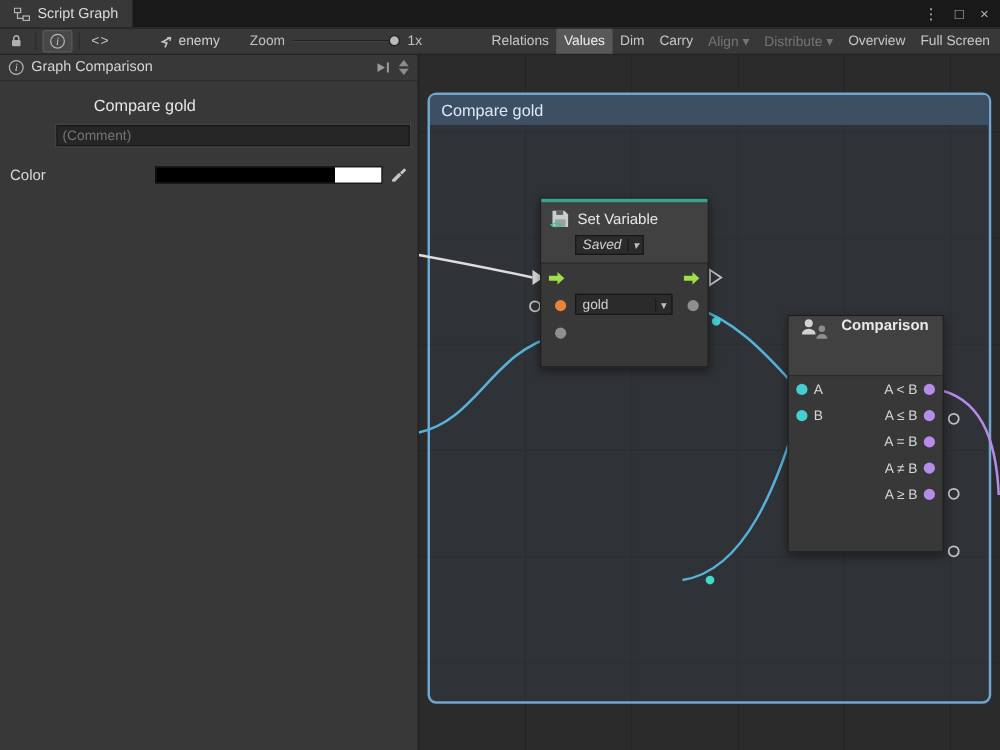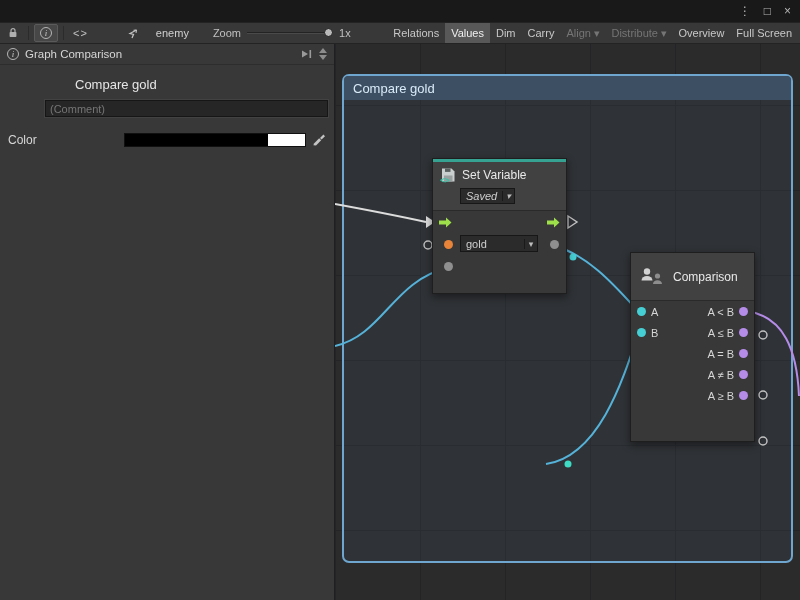--- a/index.html
+++ b/index.html
@@ -12,21 +12,21 @@
   .tab { display:flex; align-items:center; gap:6px; padding:0 11px; background:#383838; color:#dcdcdc; font-size:11.5px; }
   .win-controls { margin-left:auto; display:flex; align-items:center; gap:13px; padding-right:9px; color:#b5b5b5; font-size:12px; }
   .win-controls span { cursor:default; }
 
   
   .toolbar { position:absolute; top:22px; left:0; right:0; height:22px; background:#383838; border-top:1px solid #232323; border-bottom:1px solid #232323; display:flex; align-items:center; font-size:11px; color:#c6c6c6; }
   .tb-btn { display:inline-flex; align-items:center; justify-content:center; height:18px; padding:0 4px; margin:0 1px; }
   .tb-btn.boxed { border:1px solid #5a5a5a; background:#474747; border-radius:2px; width:24px; }
   .tb-sep { width:1px; height:14px; background:#2b2b2b; margin:0 4px; }
   .circle-i { display:inline-flex; align-items:center; justify-content:center; width:12px; height:12px; border:1px solid #b5b5b5; border-radius:50%; font-size:9px; color:#c8c8c8; font-family:"Liberation Serif", serif; font-style:italic; }
-  .breadcrumb { display:inline-flex; align-items:center; gap:18px; padding:0 8px; margin-left:26px; color:#d0d0d0; }
+  .breadcrumb { display:inline-flex; align-items:center; gap:5px; padding:0 8px; margin-left:26px; color:#d0d0d0; }
   .zoom-label { margin-left:16px; color:#c0c0c0; }
   .zoom-slider { position:relative; width:86px; height:14px; margin:0 6px; }
   .zoom-track { position:absolute; left:0; right:0; top:6px; height:2px; background:#232323; border-bottom:1px solid #4a4a4a; }
   .zoom-handle { position:absolute; right:0; top:2px; width:9px; height:9px; border-radius:50%; background:#b9b9b9; border:1px solid #1c1c1c; }
   .tb-right { margin-left:auto; display:flex; align-items:center; height:100%; padding-right:2px; }
   .tb-tab { display:inline-flex; align-items:center; height:100%; padding:0 6px; color:#c8c8c8; white-space:nowrap; }
   .tb-tab.active { background:#585858; color:#efefef; }
   .tb-tab.disabled { color:#757575; }
 
   
@@ -81,41 +81,49 @@
   .flow-arrow { position:absolute; top:6px; }
   .flow-arrow.left { left:6px; }
   .flow-arrow.right { right:6px; }
   .sv-row .dot.orange { position:absolute; left:11px; top:7px; }
   .sv-gold-dd { position:absolute; left:27px; top:2px; width:78px; height:17px; }
   .sv-row .dot.gray.out { position:absolute; right:7px; top:7px; }
   .sv-row .dot.gray.in  { position:absolute; left:11px; top:7px; }
 
   
   #node-comparison { left:295px; top:208px; width:125px; height:190px; }
-  .cmp-header { height:48px; display:flex; align-items:center; gap:8px; padding:0 8px; background:#414141; color:#e8e8e8; font-size:12px; border-bottom:1px solid #2a2a2a; }
+  .cmp-header { height:48px; display:flex; gap:8px; padding:0 8px; background:#414141; color:#e8e8e8; font-size:12px; border-bottom:1px solid #2a2a2a;font-weight:bold; }
   .cmp-row { display:flex; align-items:center; height:21px; padding:0 6px; gap:5px; color:#d6d6d6; }
   .cmp-row .right { margin-left:auto; display:flex; align-items:center; gap:5px; }
   .cmp-left-label { width:12px; }
 
   
   #node-integer { left:130px; top:354px; width:92px; height:88px; }
   .int-main { height:54px; display:flex; align-items:center; gap:8px; padding:0 7px; }
   .int-icon { width:24px; height:24px; border-radius:50%; background:#3fdcc5; border:2px solid #2aa18f; }
   .int-col { display:flex; flex-direction:column; gap:3px; }
   .int-title { font-size:11px; color:#e4e4e4; }
   .int-field { width:40px; height:15px; background:#1f1f1f; border:1px solid #0f0f0f; color:#e8e8e8; font-size:11px; padding:0 4px; display:flex; align-items:center; }
   .int-out-row { position:relative; height:22px; }
   .int-out-row .dot { position:absolute; right:7px; top:7px; }
 </style>
 </head>
 <body>
 
 <div id="app">
 
   <div class="titlebar">
+    <div class="tab">
+      <svg width="13" height="11" viewBox="0 0 13 11">
+        <rect x="0.5" y="0.5" width="5" height="3.6" fill="none" stroke="#b3b3b3"></rect>
+        <rect x="7.5" y="6.8" width="5" height="3.6" fill="none" stroke="#b3b3b3"></rect>
+        <path d="M3 4.2 V8.6 H7.4" fill="none" stroke="#b3b3b3"></path>
+      </svg>
+      <span>Script Graph</span>
+    </div>
     <div class="win-controls">
       <span>⋮</span>
       <span>□</span>
       <span>×</span>
     </div>
   </div>
 
   <div class="toolbar">
     <span class="tb-btn" style="margin-left:3px;">
       <svg width="12" height="12" viewBox="0 0 12 12">

